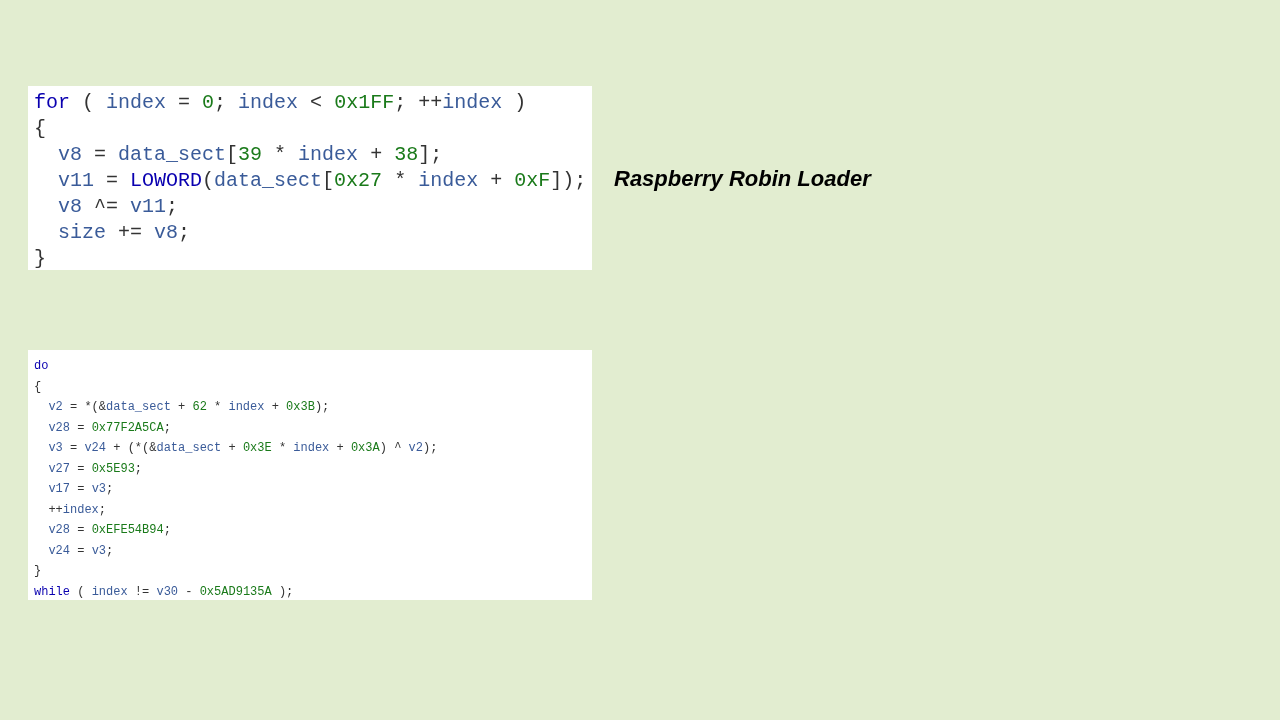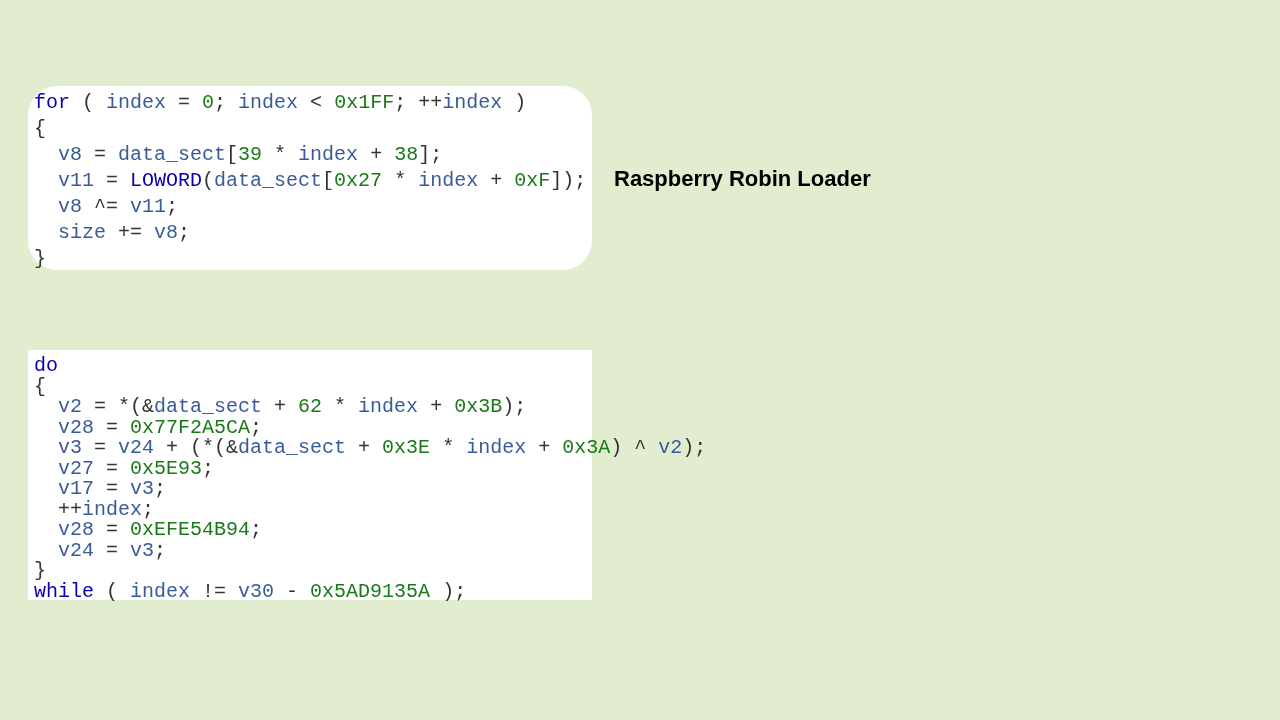--- a/index.html
+++ b/index.html
@@ -23,37 +23,37 @@
     white-space: pre;
   }
   #box1 {
     left: 28px;
     top: 86px;
     width: 564px;
     height: 184px;
     padding: 4px 6px;
     font-size: 20px;
     line-height: 26px;
-    border-radius: 29px;
   }
   #box2 {
     left: 28px;
     top: 350px;
     width: 564px;
     height: 250px;
     padding: 6px 6px;
-    font-size: 20px;
+    font-size: 12px;
     line-height: 20.5px;
   }
   .label {
     position: absolute;
     font-family: Arial, Helvetica, sans-serif;
     font-weight: 700;
     color: #000;
     font-size: 22px;
+    font-style: italic;
   }
   #label1 { left: 614px; top: 166px; }
   #label2 { left: 614px; top: 452px; }
 
   .kw   { color: #0a00b0; }  
   .id   { color: #3a5b99; }  
   .fn   { color: #0a00b0; }  
   .num  { color: #1a7a1a; }  
   .op   { color: #333333; }  
   .pn   { color: #333333; }  

